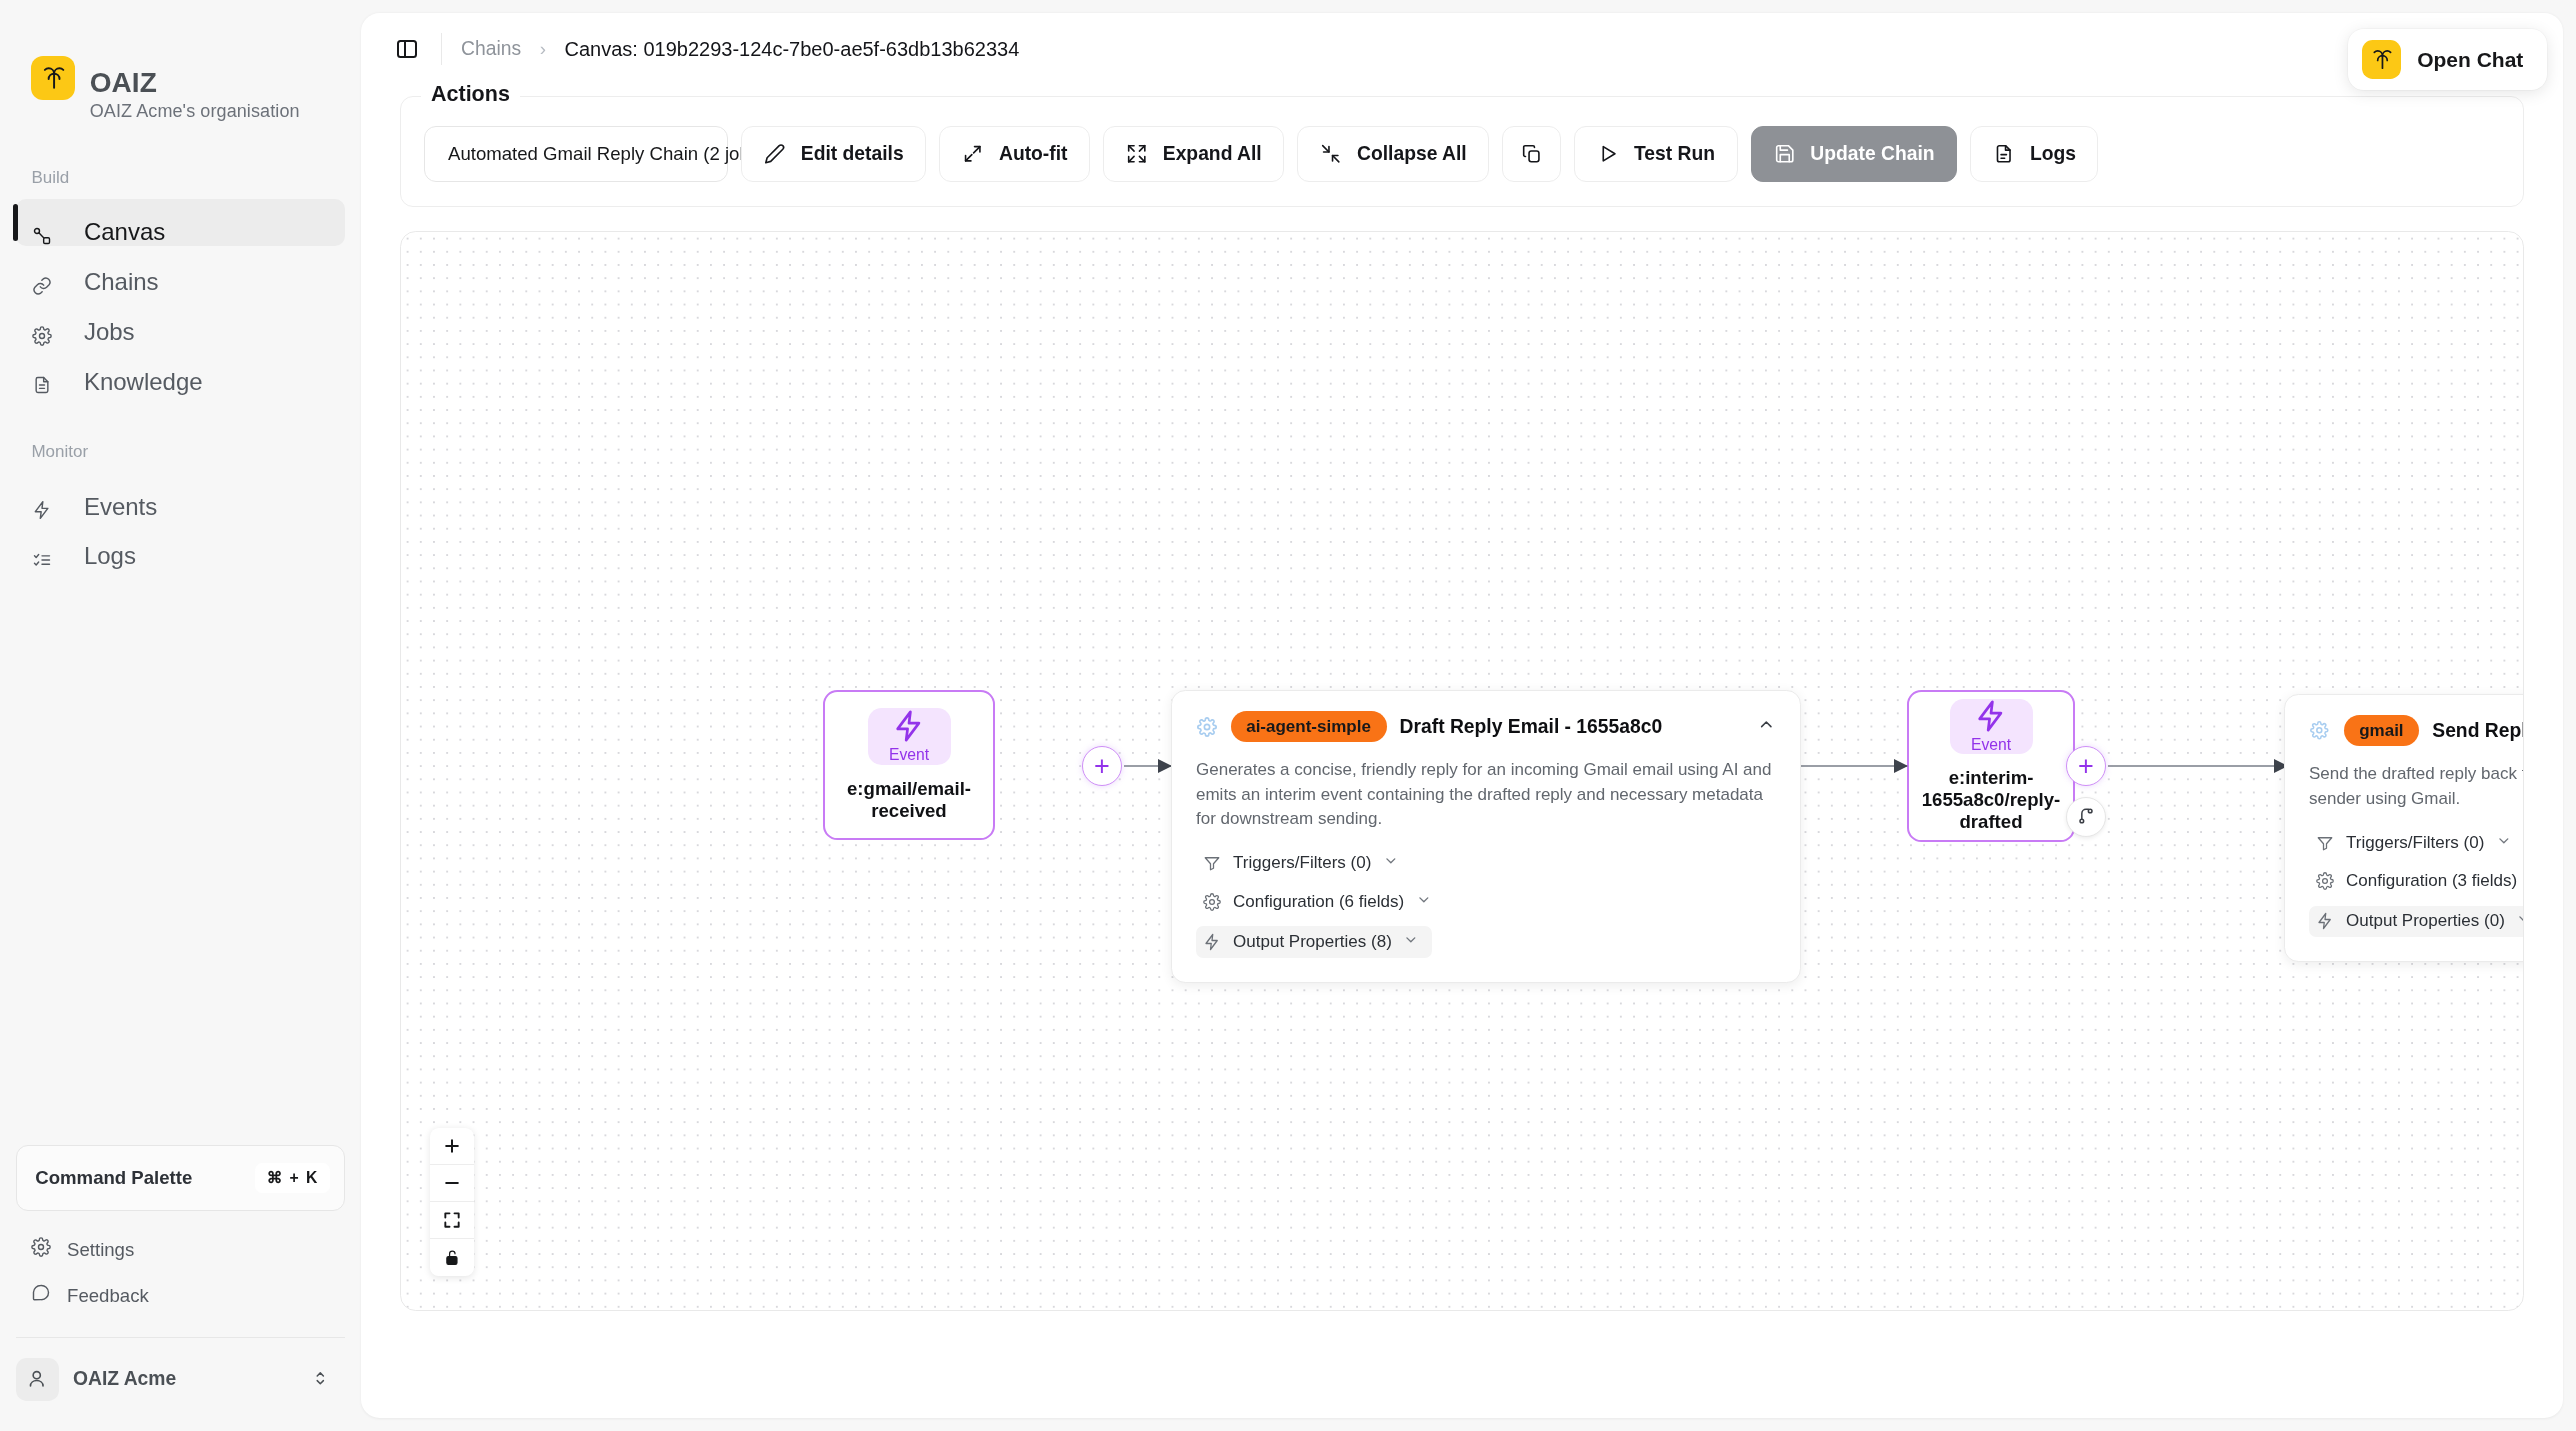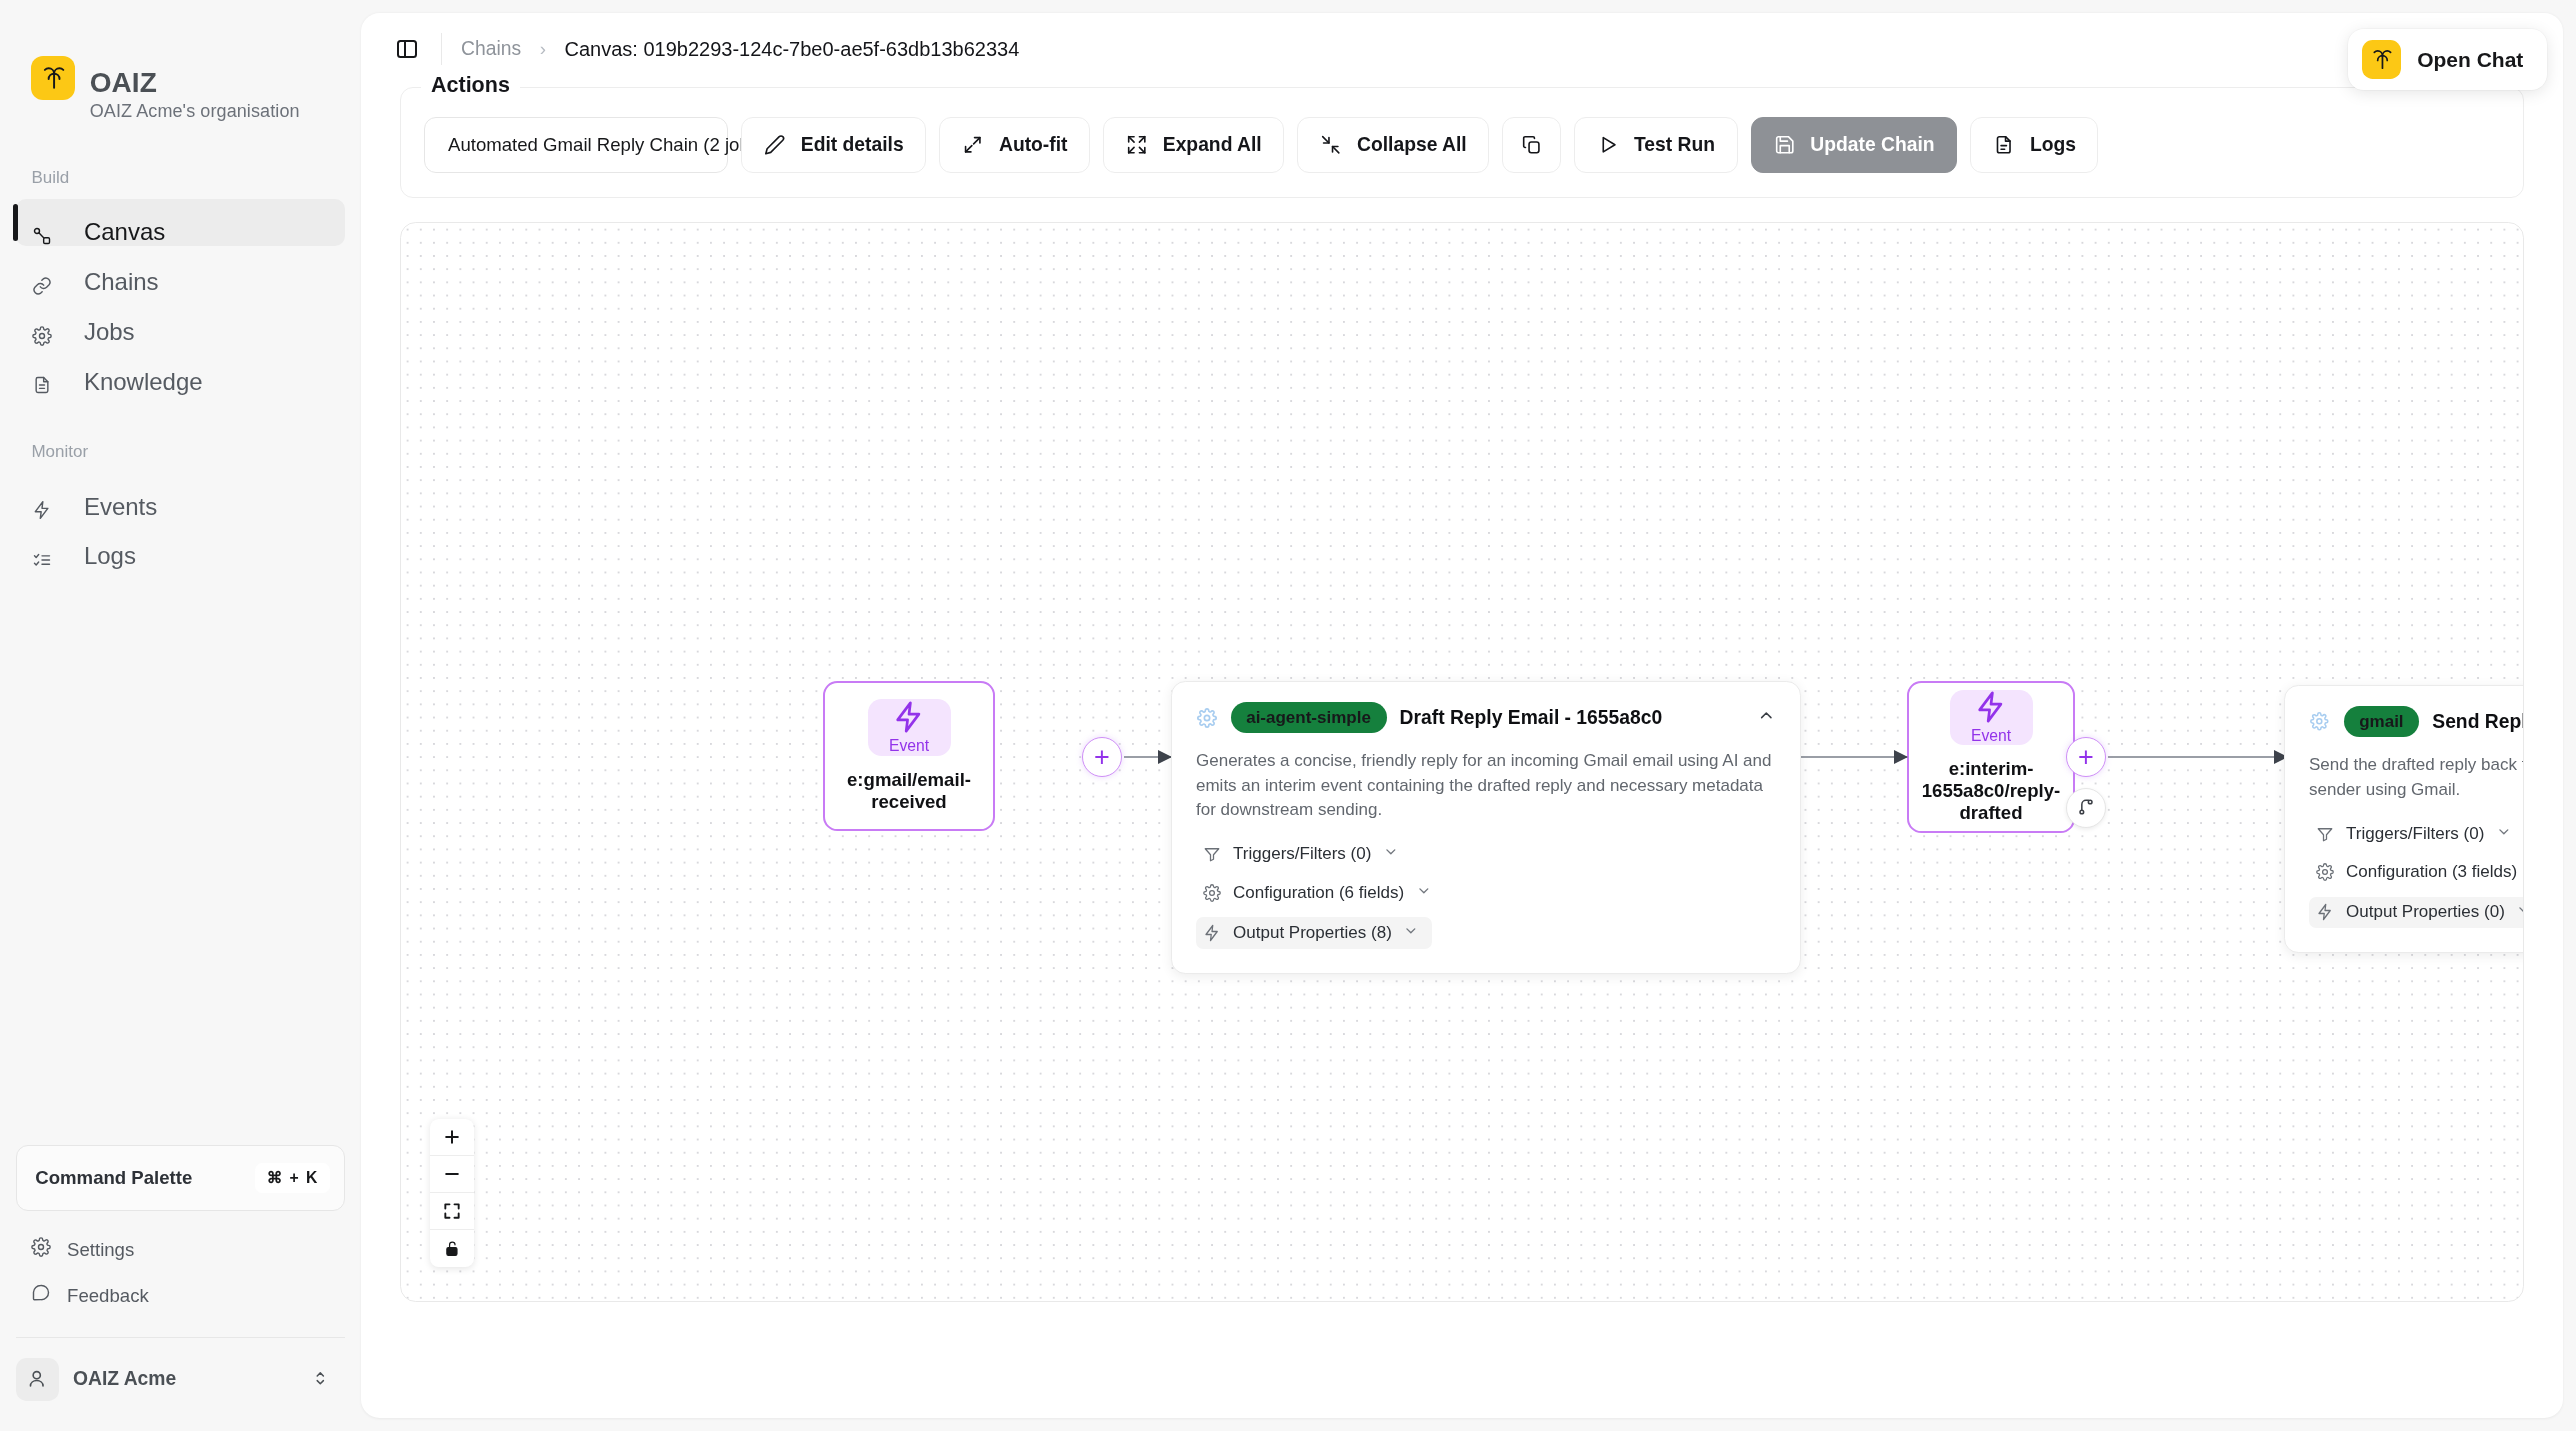--- a/index.html
+++ b/index.html
@@ -104,21 +104,21 @@
     box-shadow: 0 2.9px 15.7px rgba(0,0,0,.10), 0 0 0 0.7px rgba(0,0,0,.03);
     cursor: pointer; z-index: 40;
   }
   .open-chat-logo {
     width: 39px; height: 39px; border-radius: 10.7px; background: #fcc815;
     display: flex; align-items: center; justify-content: center; flex: 0 0 39px;
   }
   .open-chat-label { font-size: 21px; font-weight: 600; color: #17181a; }
 
   
-  .actions-wrap { padding: 0 39px; margin-top: 2px; }
+  .actions-wrap { padding: 0 39px; margin-top: 11px; }
   .actions-fieldset {
     border: 1.1px solid #ededed; border-radius: 13px;
     padding: 0 23px 24px 23px; position: relative;
   }
   .actions-legend {
     position: absolute; top: -15px; left: 20px; background: #fff;
     padding: 0 10px; font-size: 21.5px; font-weight: 700; color: #15161a;
   }
   .actions-row { display: flex; align-items: center; gap: 13px; padding-top: 29px; }
 
@@ -201,21 +201,21 @@
 
   .job-card {
     position: absolute; background: #fff;
     border: 1.1px solid #ebebeb; border-radius: 14.3px;
     box-shadow: 0 2.1px 11.4px rgba(0,0,0,.07);
     padding: 20px 24px 24px 24px; z-index: 5;
   }
   .job-head { display: flex; align-items: center; gap: 13px; }
   .job-gear { width: 21.5px; height: 21.5px; flex: 0 0 21.5px; display:flex; align-items:center; justify-content:center; }
   .job-chip {
-    background: #15803d; border-radius: 715px; padding: 5.7px 15.7px;
+    background: #f97316; border-radius: 715px; padding: 5.7px 15.7px;
     font-size: 17px; font-weight: 600; color: #17181a; white-space: nowrap;
   }
   .job-title { font-size: 19.3px; font-weight: 700; color: #0e0f12; flex: 1; white-space: nowrap; }
   .job-collapse { color: #3a3e45; font-size: 18.6px; cursor: pointer; padding-left: 14.3px; }
   .job-desc {
     margin-top: 15.7px; font-size: 17px; line-height: 1.45; color: #62676e;
   }
   .job-sections { margin-top: 17px; display: flex; flex-direction: column; gap: 10px; }
   .job-section {
     display: flex; align-items: center; gap: 11.4px;

